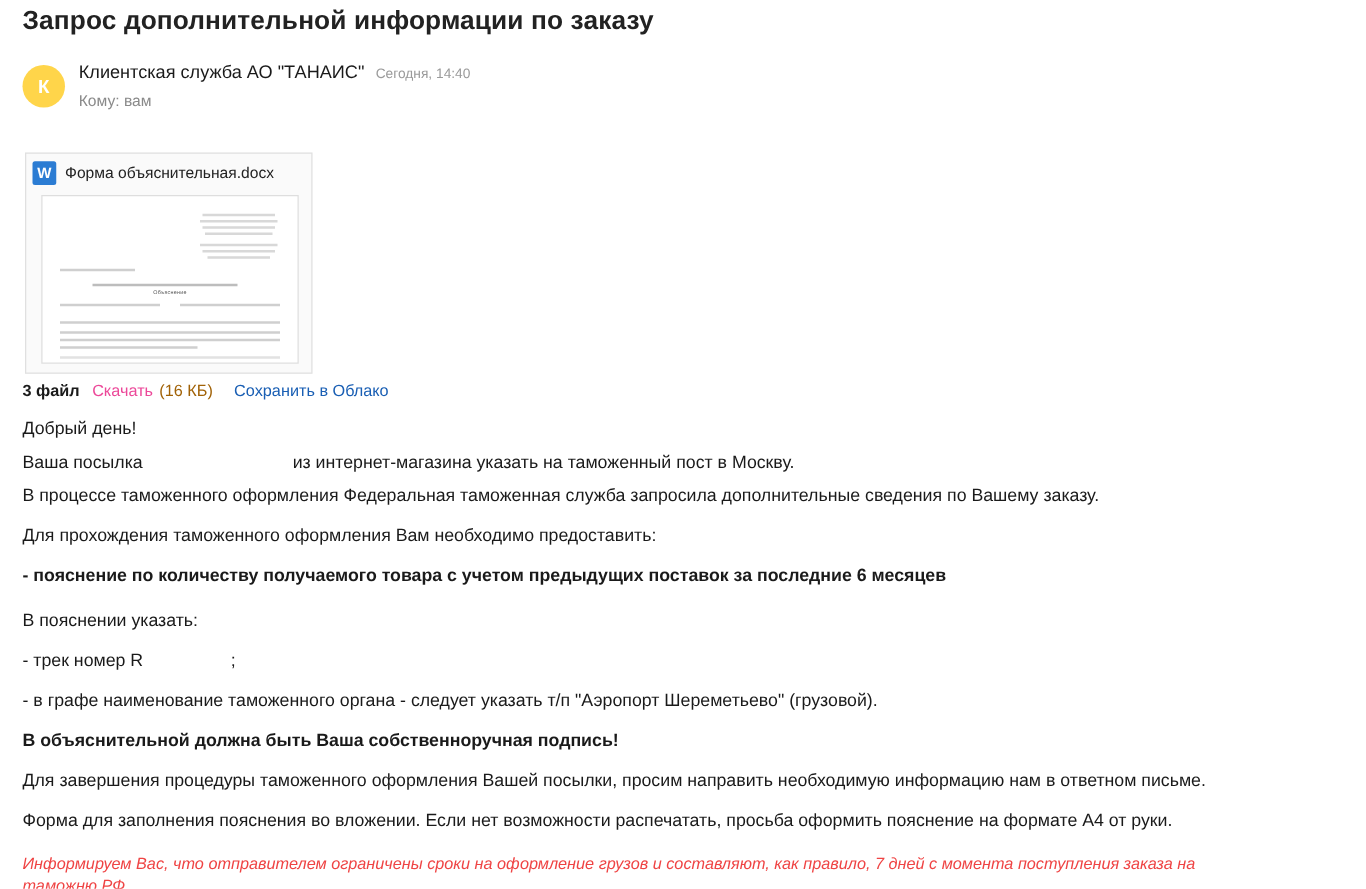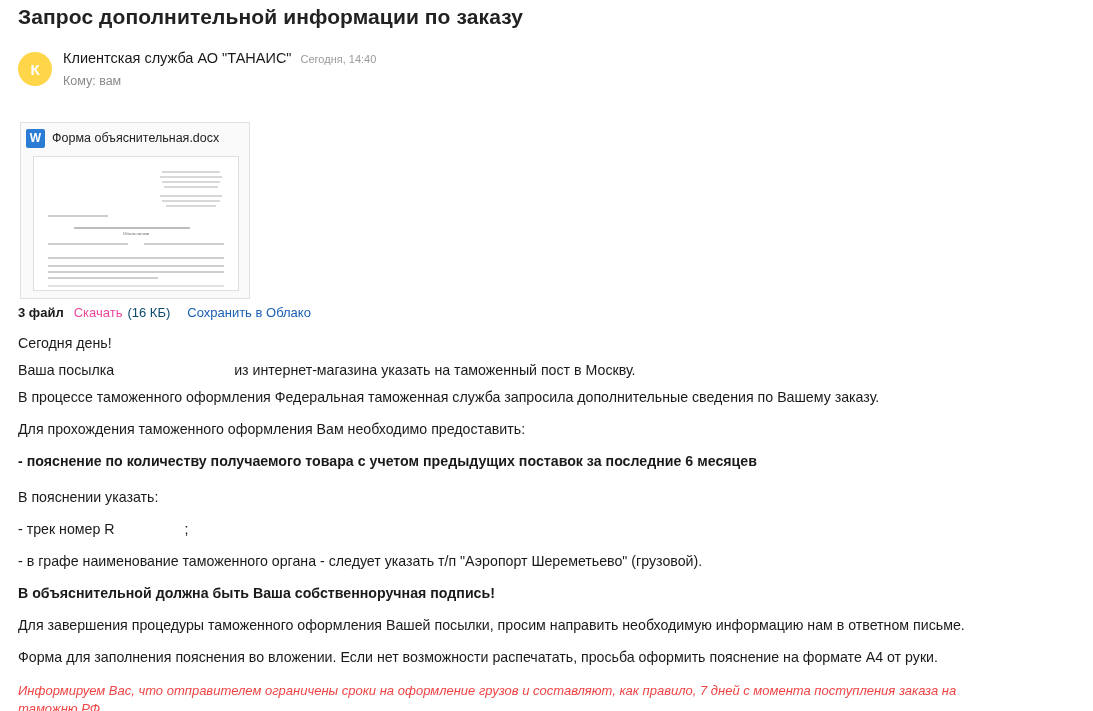--- a/index.html
+++ b/index.html
@@ -159,21 +159,21 @@
   }
   .attach-actions b {
     font-weight: bold;
   }
   .act-link {
     color: #ec4899;
     margin-left: 10px;
     cursor: pointer;
   }
   .act-size {
-    color: #0c4a6e;
+    color: #a16207;
     margin-left: 5px;
   }
   .act-link2 {
     color: #1a5fb4;
     margin-left: 17px;
     cursor: pointer;
   }
 
   
   .body {
@@ -263,21 +263,21 @@
   </div>
 
   <div class="attach-actions">
     <b>3 файл</b>
     <span class="act-link">Скачать</span>
     <span class="act-size">(16 КБ)</span>
     <span class="act-link2">Сохранить в Облако</span>
   </div>
 
   <div class="body">
-    <p class="tight">Сегодня день!</p>
+    <p class="tight">Добрый день!</p>
     <p class="tight">
       <span>Ваша посылка</span><span class="redacted"></span><span>из интернет-магазина указать на таможенный пост в Москву.</span>
     </p>
     <p class="gap-before">В процессе таможенного оформления Федеральная таможенная служба запросила дополнительные сведения по Вашему заказу.</p>
     <p>Для прохождения таможенного оформления Вам необходимо предоставить:</p>
     <p class="bold gap-before" style="margin-bottom:13px;">- пояснение по количеству получаемого товара с учетом предыдущих поставок за последние 6 месяцев</p>
     <p>В пояснении указать:</p>
     <p>
       <span>- трек номер R</span><span class="inline-gap"></span><span>;</span>
     </p>

